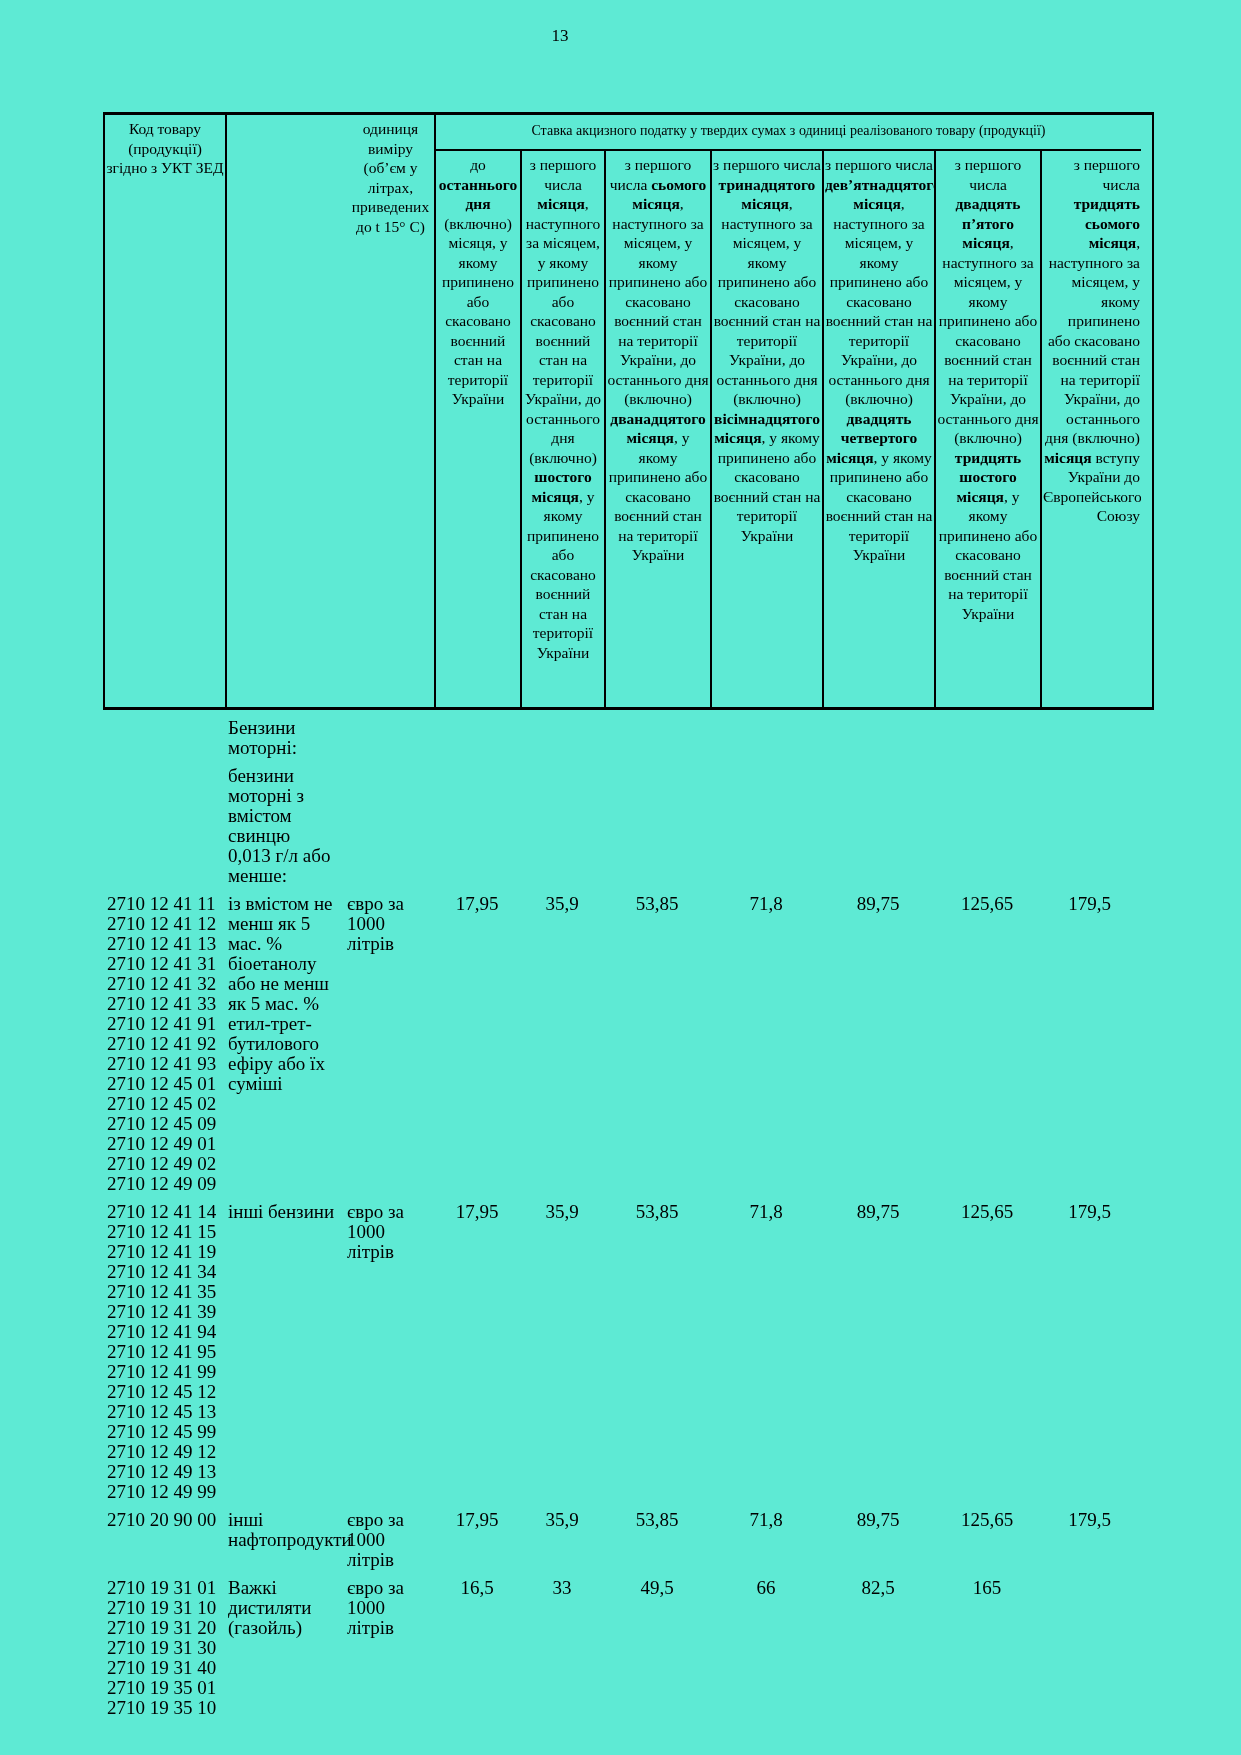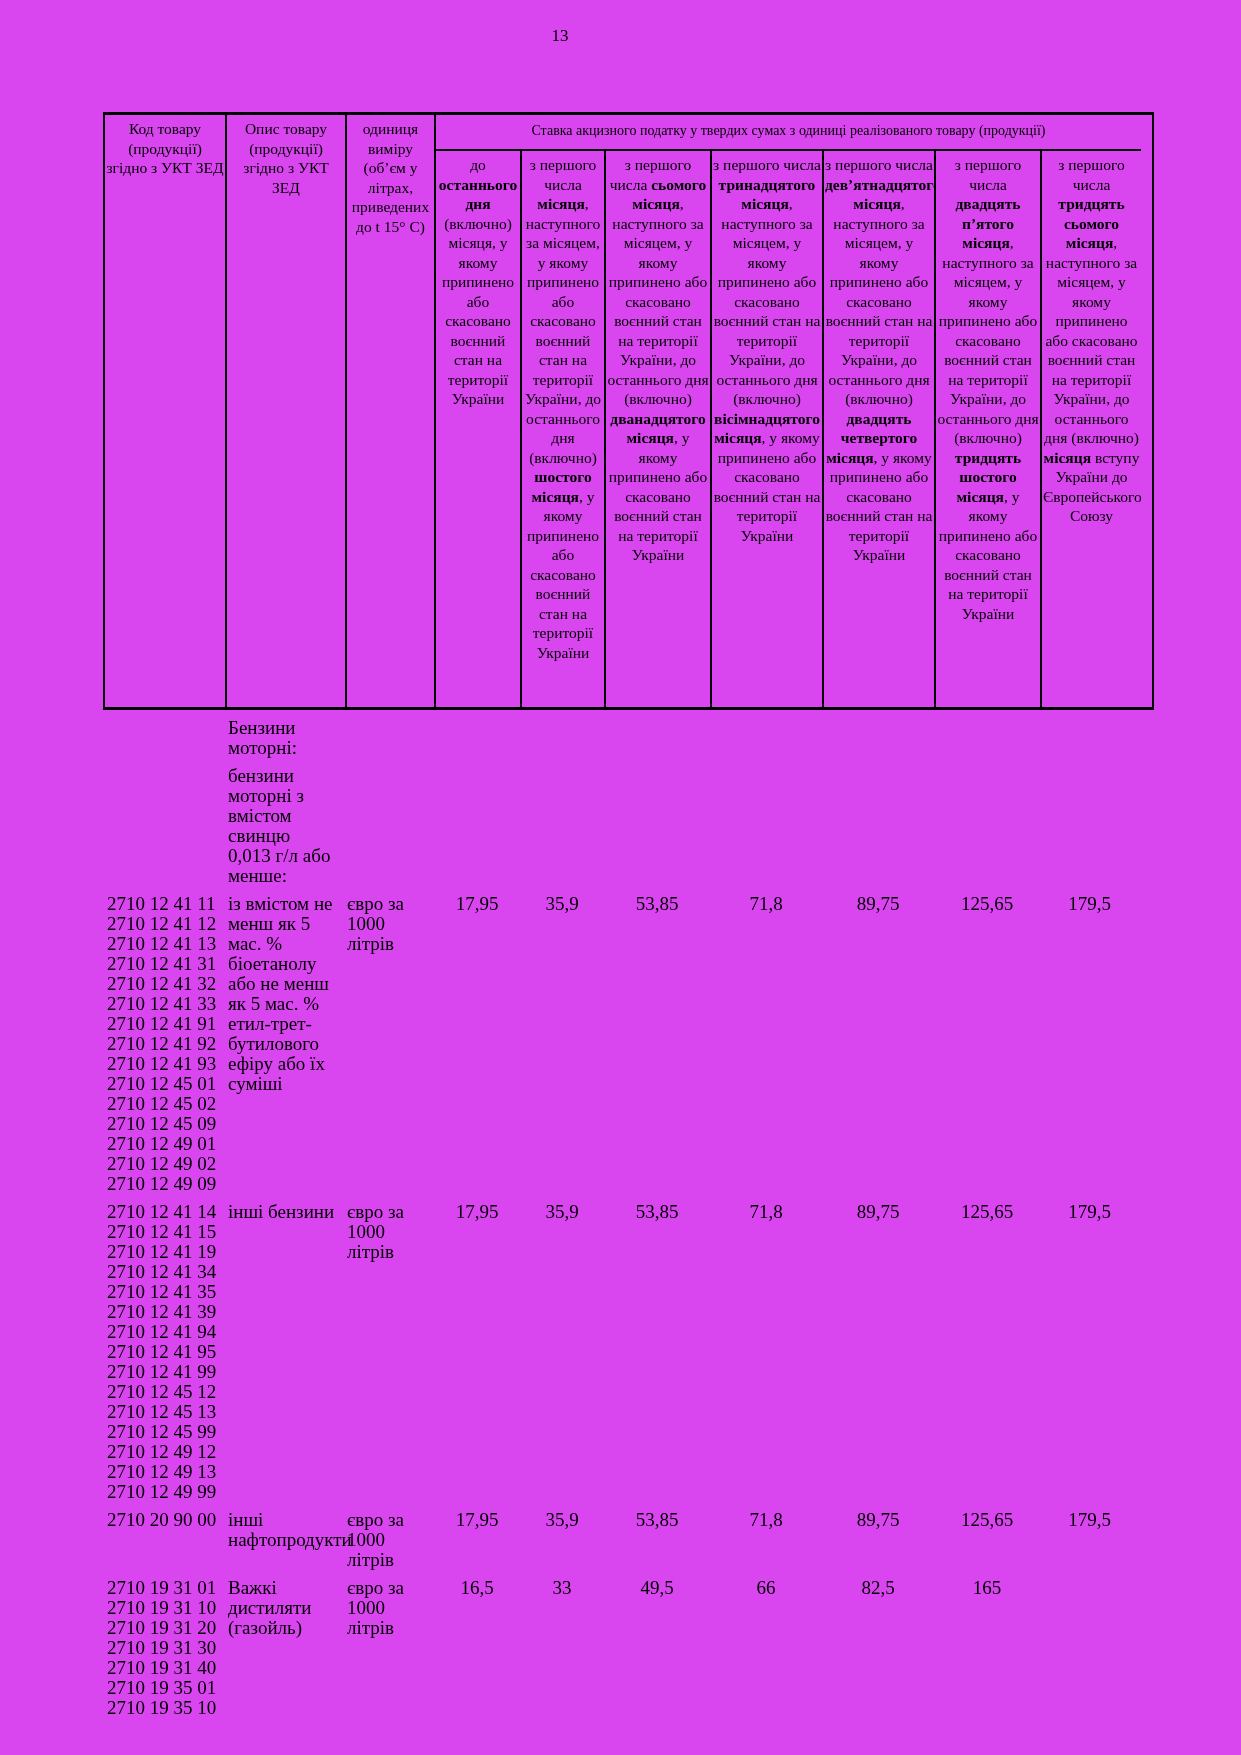--- a/index.html
+++ b/index.html
@@ -1,19 +1,19 @@
 <!DOCTYPE html>
 <html><head>
 <meta charset="utf-8">
 <style>
   html,body { margin:0; padding:0; background:#e8e8e8; }
   .page {
     position:relative;
     width:1241px; height:1755px;
-    background:#d946ef;
+    background:#5eead4;
     font-family:"Liberation Serif", serif;
     color:#000;
     overflow:hidden;
   }
   .page-number {
     position:absolute; top:26px; left:0; width:1120px;
     text-align:center; font-size:17px;
   }
   
   .tbl-header {
@@ -30,21 +30,21 @@
     font-size:15.5px;
     line-height:1.26;
   }
   .hc {
     border-right:2px solid #000;
     text-align:center;
     padding:4px 1px 2px 1px;
     box-sizing:border-box;
     overflow:hidden;
   }
-  .hc.last { border-right:none; }
+  .hc.last { border-right:none;text-align:right; }
   .span2 { grid-row:1/3; }
   .group {
     grid-column:4/11; grid-row:1;
     border-bottom:2px solid #000;
     border-right:none;
     font-size:14px;
     padding-top:7px;
   }
   .rate { grid-row:2; }
   .b, .tbl-header .b span { font-weight:bold; }
@@ -67,21 +67,20 @@
 </style>
 </head>
 <body>
 
 <div class="page">
 
   <div class="page-number">13</div>
 
   <div class="tbl-header">
     <div class="hc span2" style="grid-column:1">Код товару (продукції) згідно з УКТ ЗЕД</div>
-    <div class="hc span2" style="grid-column:2">Опис товару (продукції) згідно з УКТ ЗЕД</div>
     <div class="hc span2" style="grid-column:3">одиниця виміру (об’єм у літрах, приведених до t 15° С)</div>
     <div class="hc group">Ставка акцизного податку у твердих сумах з одиниці реалізованого товару (продукції)</div>
     <div class="hc rate" style="grid-column:4"><span>до </span><span class="b">останнього дня</span><span> (включно) місяця, у якому припинено або скасовано воєнний стан на території України</span></div>
     <div class="hc rate" style="grid-column:6"><span>з першого числа </span><span class="b">сьомого місяця</span><span>, наступного за місяцем, у якому припинено або скасовано воєнний стан на території України, до останнього дня (включно) </span><span class="b">дванадцятого місяця</span><span>, у якому припинено або скасовано воєнний стан на території України</span></div>
     <div class="hc rate" style="grid-column:5"><span>з першого числа </span><span class="b">місяця</span><span>, наступного за місяцем, у якому припинено або скасовано воєнний стан на території України, до останнього дня (включно) </span><span class="b">шостого місяця</span><span>, у якому припинено або скасовано воєнний стан на території України</span></div>
     <div class="hc rate" style="grid-column:7"><span>з першого числа </span><span class="b">тринадцятого місяця</span><span>, наступного за місяцем, у якому припинено або скасовано воєнний стан на території України, до останнього дня (включно) </span><span class="b">вісімнадцятого місяця</span><span>, у якому припинено або скасовано воєнний стан на території України</span></div>
     <div class="hc rate" style="grid-column:8"><span>з першого числа </span><span class="b">дев’ятнадцятого місяця</span><span>, наступного за місяцем, у якому припинено або скасовано воєнний стан на території України, до останнього дня (включно) </span><span class="b">двадцять четвертого місяця</span><span>, у якому припинено або скасовано воєнний стан на території України</span></div>
     <div class="hc rate" style="grid-column:9"><span>з першого числа </span><span class="b">двадцять п’ятого місяця</span><span>, наступного за місяцем, у якому припинено або скасовано воєнний стан на території України, до останнього дня (включно) </span><span class="b">тридцять шостого місяця</span><span>, у якому припинено або скасовано воєнний стан на території України</span></div>
     <div class="hc rate last" style="grid-column:10"><span>з першого числа </span><span class="b">тридцять сьомого місяця</span><span>, наступного за місяцем, у якому припинено або скасовано воєнний стан на території України, до останнього дня (включно) </span><span class="b">місяця</span><span> вступу України до Європейського Союзу</span></div>
   </div>

